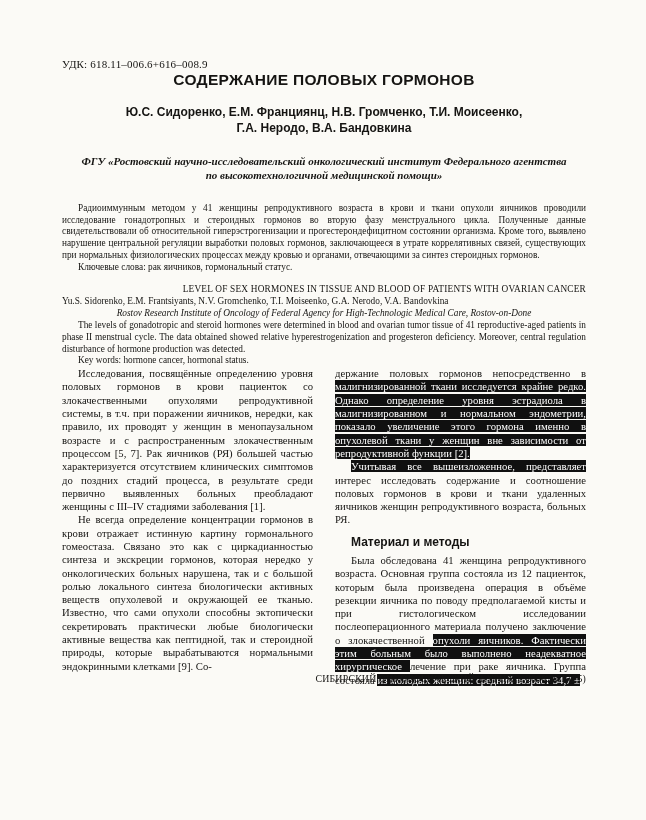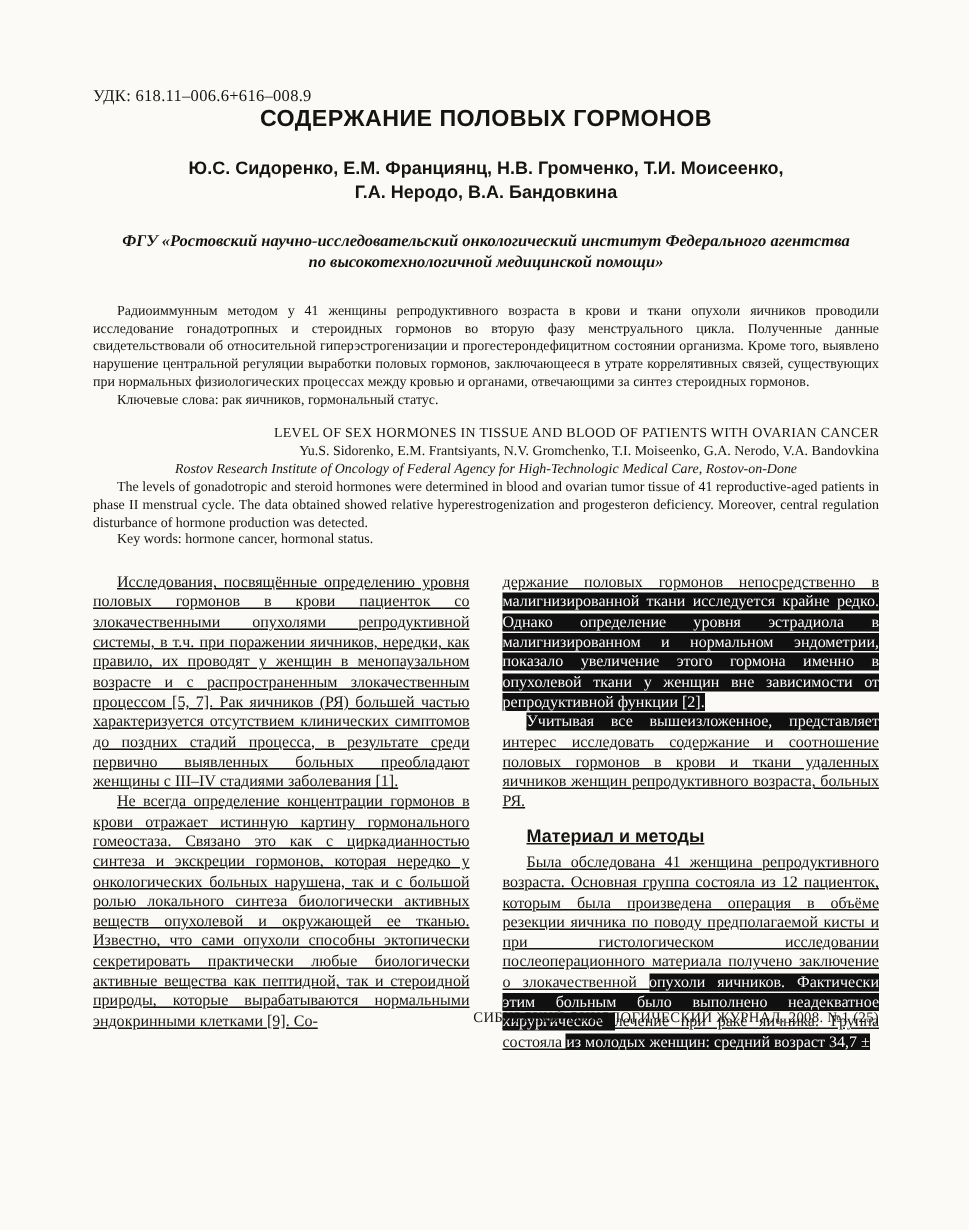--- a/index.html
+++ b/index.html
@@ -46,31 +46,29 @@
     text-align: justify;
     text-indent: 16px;
   }
   .keywords {
     font-size: 9.3px;
     line-height: 11.7px;
     text-indent: 16px;
   }
   .en-block { margin-top: 11px; font-size: 9.3px; line-height: 11.7px; }
   .en-title { text-align: right; letter-spacing: 0.2px; }
-  .en-authors { text-align: right; }
+  .en-authors { text-align: left; }
   .en-affil { text-align: center; font-style: italic; }
   .en-abstract { text-align: justify; text-indent: 16px; margin-top: 1px; }
   .en-keywords { text-indent: 16px; }
   .body-columns {
     display: flex;
     gap: 22px;
-    margin-top: 15px;
     height: 352px;
     overflow: hidden;
-    text-decoration: underline;
   }
   .col {
     flex: 1;
     font-size: 10.7px;
     line-height: 13.3px;
     text-align: justify;
   }
   .body-para { text-indent: 16px; }
   .body-para.noindent { text-indent: 0; }
   .body-heading {

